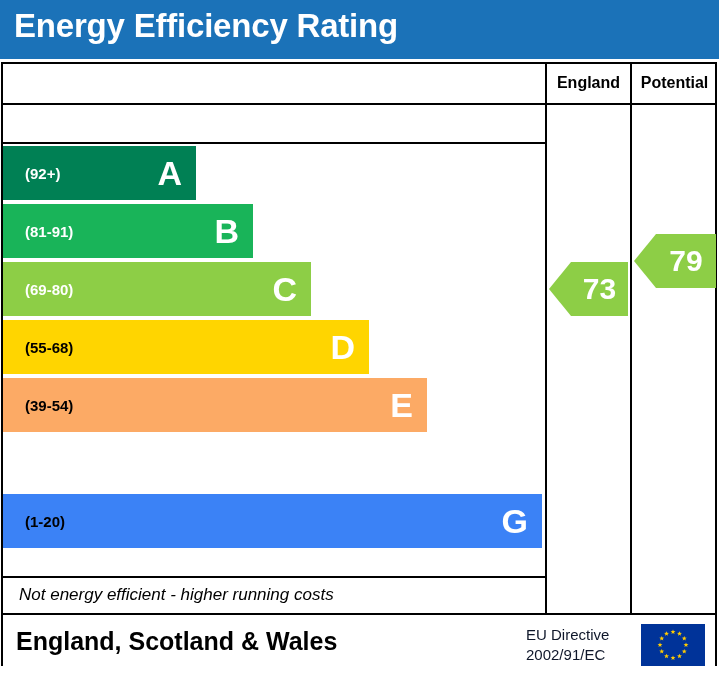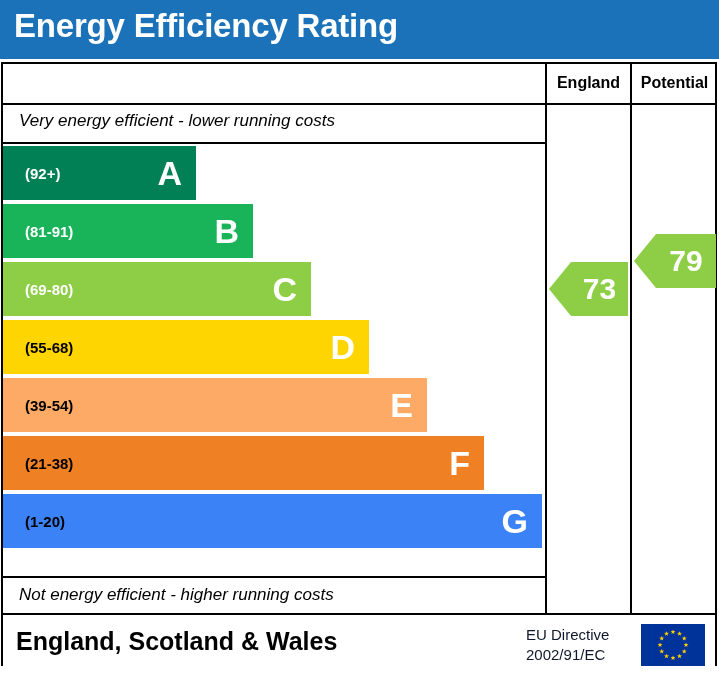--- a/index.html
+++ b/index.html
@@ -217,21 +217,20 @@
   <div class="epc-body">
     <div class="col-line c1"></div>
     <div class="col-line c2"></div>
     <div class="hdr-line"></div>
     <div class="top-line"></div>
     <div class="foot-line"></div>
 
     <div class="col-head current">England</div>
     <div class="col-head potential">Potential</div>
 
-    <div class="band-note top">Very energy efficient - lower running costs</div>
     <div class="band-note bottom">Not energy efficient - higher running costs</div>
 
     <div class="bars">
 
       <div class="bar" style="top: 0px; width: 193px; background: rgb(0, 128, 84);">
         <span class="range" style="color: rgb(255, 255, 255);">(92+)</span>
         <span class="letter">A</span>
       </div>
 
       <div class="bar" style="top: 58px; width: 250px; background: rgb(25, 180, 89);">
@@ -247,24 +246,20 @@
       <div class="bar dark-text" style="top: 174px; width: 366px; background: rgb(255, 213, 0);">
         <span class="range" style="color: rgb(0, 0, 0);">(55-68)</span>
         <span class="letter">D</span>
       </div>
 
       <div class="bar dark-text" style="top: 232px; width: 424px; background: rgb(252, 170, 101);">
         <span class="range" style="color: rgb(0, 0, 0);">(39-54)</span>
         <span class="letter">E</span>
       </div>
 
-      <div class="bar dark-text" style="top: 290px; width: 481px; background: rgb(239, 128, 35);">
-        <span class="range" style="color: rgb(0, 0, 0);">(21-38)</span>
-        <span class="letter">F</span>
-      </div>
 
       <div class="bar dark-text" style="top: 348px; width: 539px; background: #3b82f6;">
         <span class="range" style="color: rgb(0, 0, 0);">(1-20)</span>
         <span class="letter">G</span>
       </div>
 
       <div class="marker" id="marker-current" style="left:546px; top:116px; width:79px;">
         <svg width="79" height="54" viewBox="0 0 79 54" aria-hidden="true">
           <polygon points="22,0 79,0 79,54 22,54 0,27" fill="#8dce46"></polygon>
         </svg>

